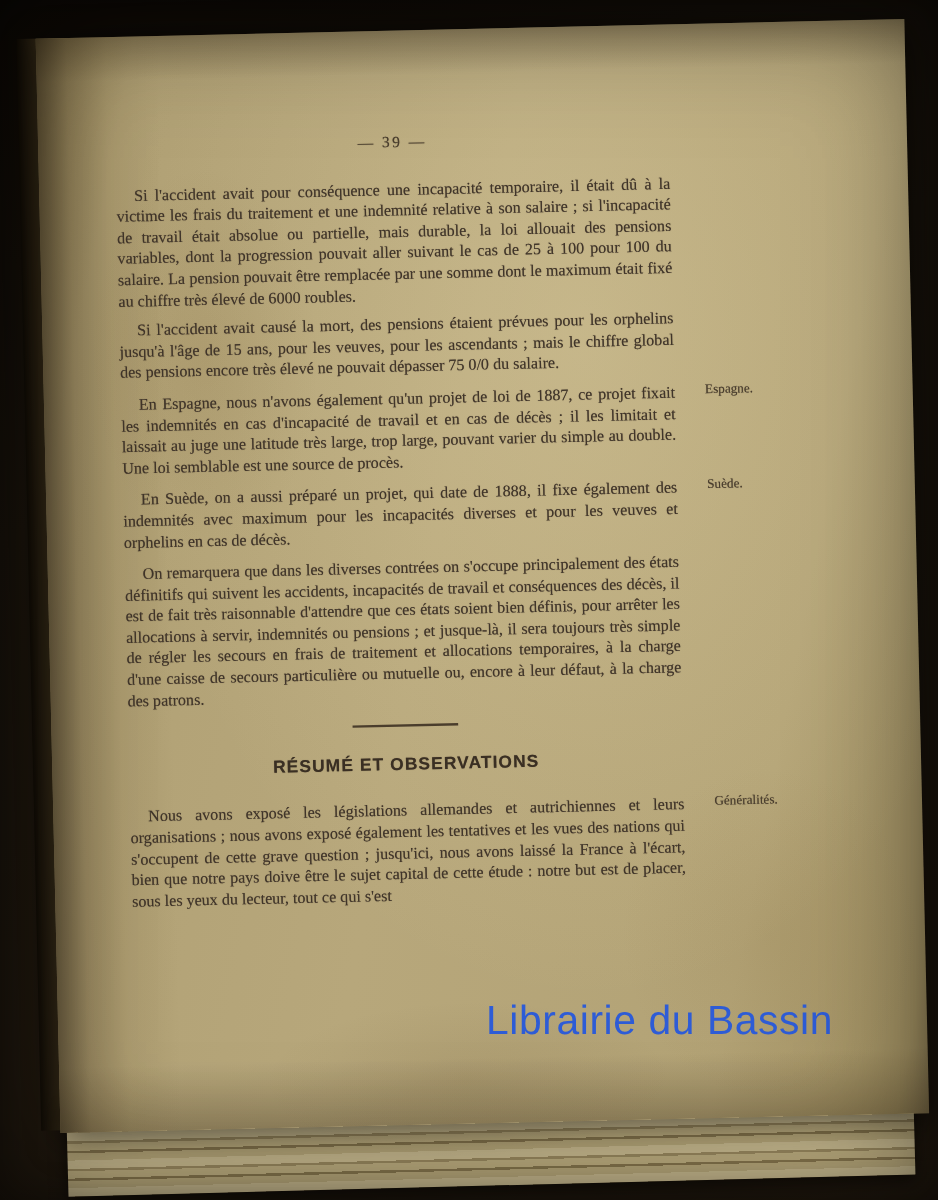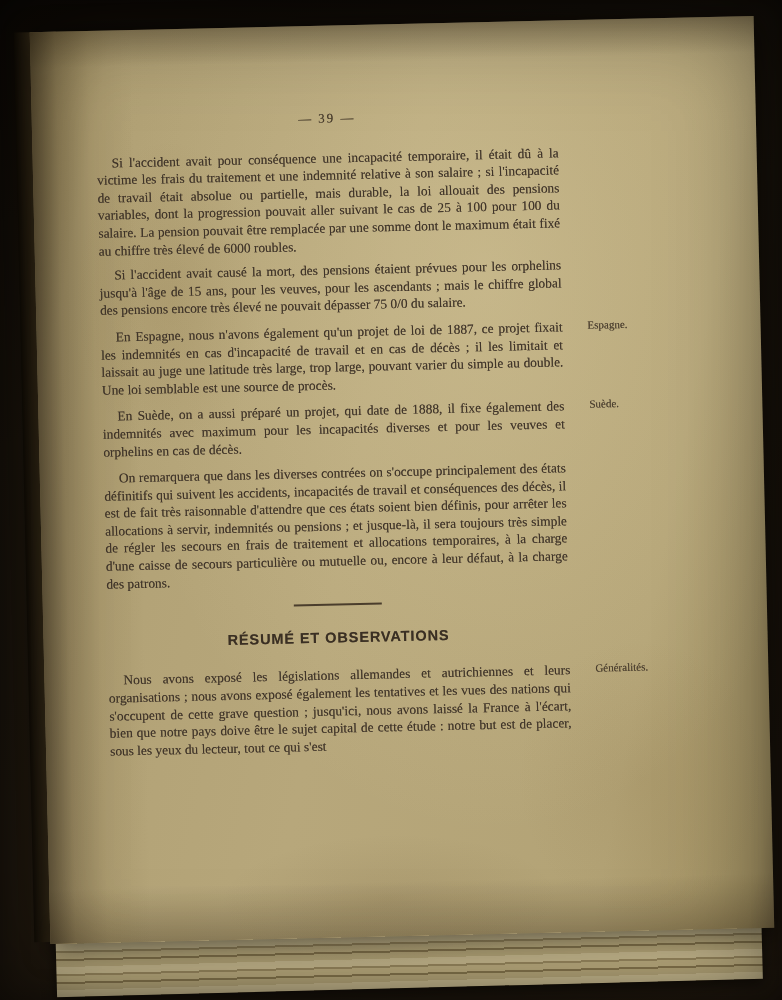--- a/index.html
+++ b/index.html
@@ -129,15 +129,16 @@
       <h2 class="heading">RÉSUMÉ ET OBSERVATIONS</h2>
 
       <div class="para-wrap">
         <p class="para">Nous avons exposé les législations allemandes et autrichiennes et leurs organisations ; nous avons exposé également les tentatives et les vues des nations qui s'occupent de cette grave question ; jusqu'ici, nous avons laissé la France à l'écart, bien que notre pays doive être le sujet capital de cette étude : notre but est de placer, sous les yeux du lecteur, tout ce qui s'est</p>
         <span class="margin-note">Généralités.</span>
       </div>
 
     </div>
   </div>
 
+  <div class="watermark">Librairie du Bassin</div>
 
   <div class="vignette"></div>
 </div>
 
 </body></html>

